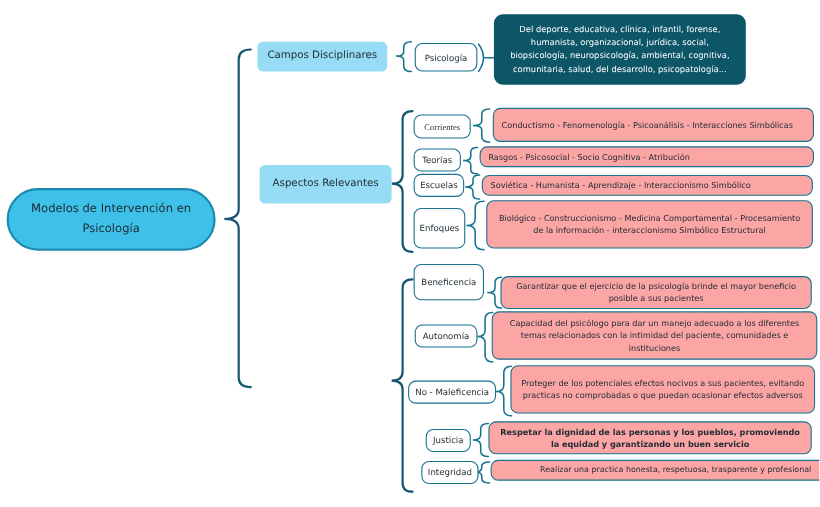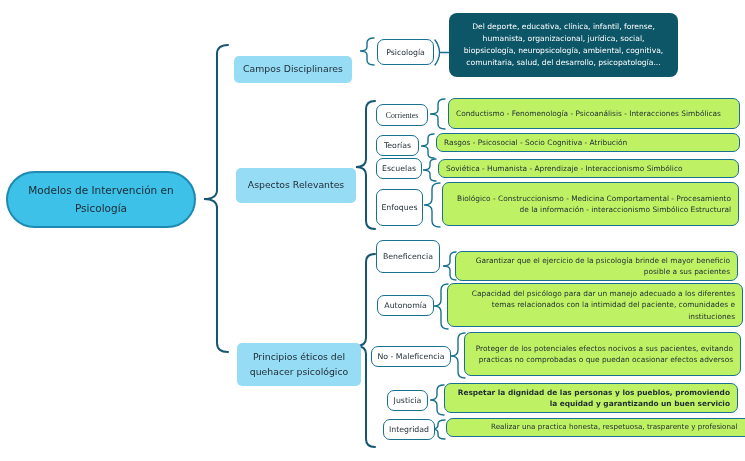--- a/index.html
+++ b/index.html
@@ -13,21 +13,21 @@
 
   .node{position:absolute;box-sizing:border-box;display:flex;align-items:center;justify-content:center;}
 
   .root-node{
     left:6px;top:171px;width:190px;height:57px;
     background:var(--root-bg,#3ec1e8);border:2px solid var(--root-border,#1e8ab2);
     border-radius:29px;text-align:center;font-size:10.5px;line-height:1.65;padding:0 12px;
   }
   .blue-chip{
     background:var(--branch-bg,#97dcf5);border-radius:5px;text-align:center;
-    font-size:9.3px;line-height:1.55;padding:0 5px;margin-top:18px;
+    font-size:9.3px;line-height:1.55;padding:0 5px;
   }
   #b-campos{left:234px;top:38px;width:118px;height:27px;}
   #b-aspectos{left:236px;top:150px;width:120px;height:35px;}
   #b-principios{left:237px;top:325px;width:124px;height:43px;}
 
   .wbox{
     background:#fff;border:1.4px solid var(--line,#17718f);border-radius:7px;
     font-size:7.8px;white-space:nowrap;padding:0 3px;
   }
   #n-psicologia{left:377px;top:39px;width:57px;height:26px;}
@@ -35,22 +35,22 @@
   #n-teorias{left:376px;top:135px;width:43px;height:21px;}
   #n-escuelas{left:376px;top:158px;width:46px;height:21px;}
   #n-enfoques{left:376px;top:189px;width:47px;height:37px;}
   #n-beneficencia{left:376px;top:240px;width:64px;height:33px;}
   #n-autonomia{left:377px;top:295px;width:57px;height:21px;}
   #n-nomaleficencia{left:371px;top:346px;width:80px;height:21px;}
   #n-justicia{left:387px;top:390px;width:41px;height:21px;}
   #n-integridad{left:383px;top:419px;width:52px;height:21px;}
 
   .desc{
-    background:#bef264;border:1.3px solid var(--line,#17718f);border-radius:7px;
-    font-size:7.4px;line-height:1.5;padding:3px 7px;justify-content:flex-start;text-align:right;
+    background:#fca5a5;border:1.3px solid var(--line,#17718f);border-radius:7px;
+    font-size:7.4px;line-height:1.5;padding:3px 7px;justify-content:flex-start;text-align:center;
   }
   #d-corrientes{left:448px;top:98px;width:292px;min-height:31px;}
   #d-teorias{left:436px;top:133px;width:304px;min-height:19px;}
   #d-escuelas{left:438px;top:159px;width:301px;min-height:19px;}
   #d-enfoques{left:442px;top:182px;width:297px;min-height:44px;}
   #d-beneficencia{left:455px;top:251px;width:283px;min-height:28px;}
   #d-autonomia{left:447px;top:283px;width:296px;min-height:44px;}
   #d-nomaleficencia{left:464px;top:332px;width:277px;min-height:44px;}
   #d-justicia{left:444px;top:383px;width:294px;min-height:28px;font-weight:bold;}
   #d-integridad{left:446px;top:418px;width:342px;min-height:19px;font-size:7.2px;padding-left:44px;}
@@ -92,21 +92,20 @@
   <div class="node blue-chip" id="b-aspectos">Aspectos Relevantes</div>
   <div class="node wbox" id="n-corrientes">Corrientes</div>
   <div class="node desc" id="d-corrientes">Conductismo - Fenomenología - Psicoanálisis - Interacciones Simbólicas</div>
   <div class="node wbox" id="n-teorias">Teorías</div>
   <div class="node desc" id="d-teorias">Rasgos - Psicosocial - Socio Cognitiva - Atribución</div>
   <div class="node wbox" id="n-escuelas">Escuelas</div>
   <div class="node desc" id="d-escuelas">Soviética - Humanista - Aprendizaje - Interaccionismo Simbólico</div>
   <div class="node wbox" id="n-enfoques">Enfoques</div>
   <div class="node desc" id="d-enfoques">Biológico - Construccionismo - Medicina Comportamental - Procesamiento de la información - interaccionismo Simbólico Estructural</div>
 
-  <div class="node blue-chip" id="b-principios">Principios éticos del quehacer psicológico</div>
   <div class="node wbox" id="n-beneficencia">Beneficencia</div>
   <div class="node desc" id="d-beneficencia">Garantizar que el ejercicio de la psicología brinde el mayor beneficio posible a sus pacientes</div>
   <div class="node wbox" id="n-autonomia">Autonomía</div>
   <div class="node desc" id="d-autonomia">Capacidad del psicólogo para dar un manejo adecuado a los diferentes temas relacionados con la intimidad del paciente, comunidades e instituciones</div>
   <div class="node wbox" id="n-nomaleficencia">No - Maleficencia</div>
   <div class="node desc" id="d-nomaleficencia">Proteger de los potenciales efectos nocivos a sus pacientes, evitando practicas no comprobadas o que puedan ocasionar efectos adversos</div>
   <div class="node wbox" id="n-justicia">Justicia</div>
   <div class="node desc" id="d-justicia">Respetar la dignidad de las personas y los pueblos, promoviendo la equidad y garantizando un buen servicio</div>
   <div class="node wbox" id="n-integridad">Integridad</div>
   <div class="node desc" id="d-integridad">Realizar una practica honesta, respetuosa, trasparente y profesional</div>

